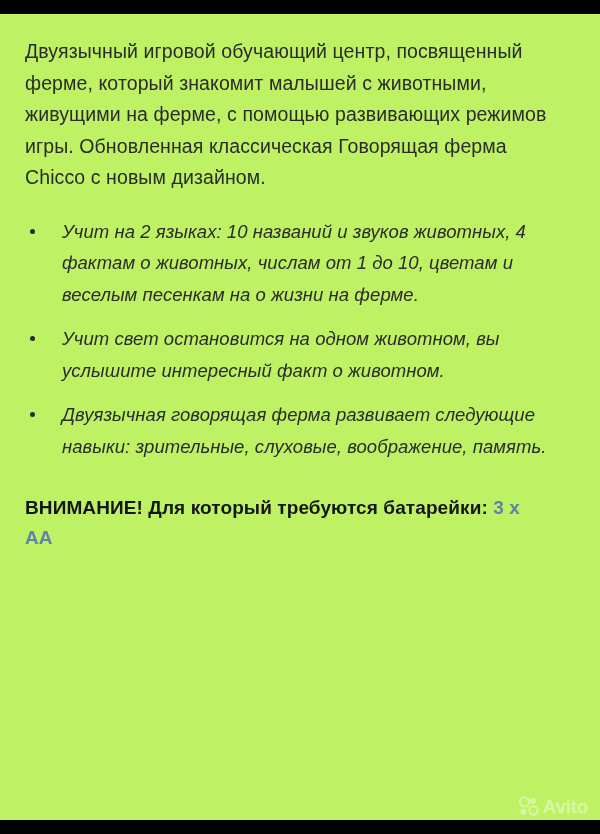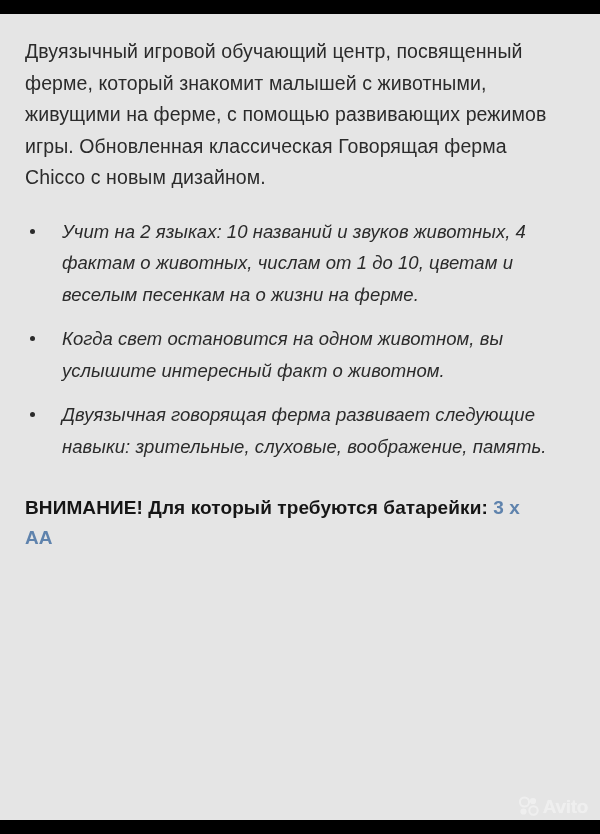--- a/index.html
+++ b/index.html
@@ -33,21 +33,21 @@
   .bar-bottom { bottom: 0; height: 14px; }
 
   .content {
     position: absolute;
     left: 0;
     top: 14px;
     width: 600px;
     height: 806px;
     box-sizing: border-box;
     padding: 0;
-    background: #e5e5e5;
+    background: #bef264;
   }
 
   
   .intro {
     margin: 0;
     padding: 22px 50px 0 25px;
     font-size: 19.5px;
     line-height: 31.5px;
     color: #2b2b2b;
     letter-spacing: .1px;
@@ -132,21 +132,21 @@
     <ul class="bullets">
 
       <li class="bullet">
         <span class="bullet-dot"></span>
         <span>Учит на 2 языках: 10 названий и звуков животных, 4 фактам о животных, числам от 1 до 10, цветам и веселым песенкам на о жизни на ферме.</span>
       </li>
 
 
       <li class="bullet">
         <span class="bullet-dot"></span>
-        <span>Когда свет остановится на одном животном, вы услышите интересный факт о животном.</span>
+        <span>Учит свет остановится на одном животном, вы услышите интересный факт о животном.</span>
       </li>
 
       <li class="bullet">
         <span class="bullet-dot"></span>
         <span>Двуязычная говорящая ферма развивает следующие навыки: зрительные, слуховые, воображение, память.</span>
       </li>
 
     </ul>
 
     <p class="warning">

